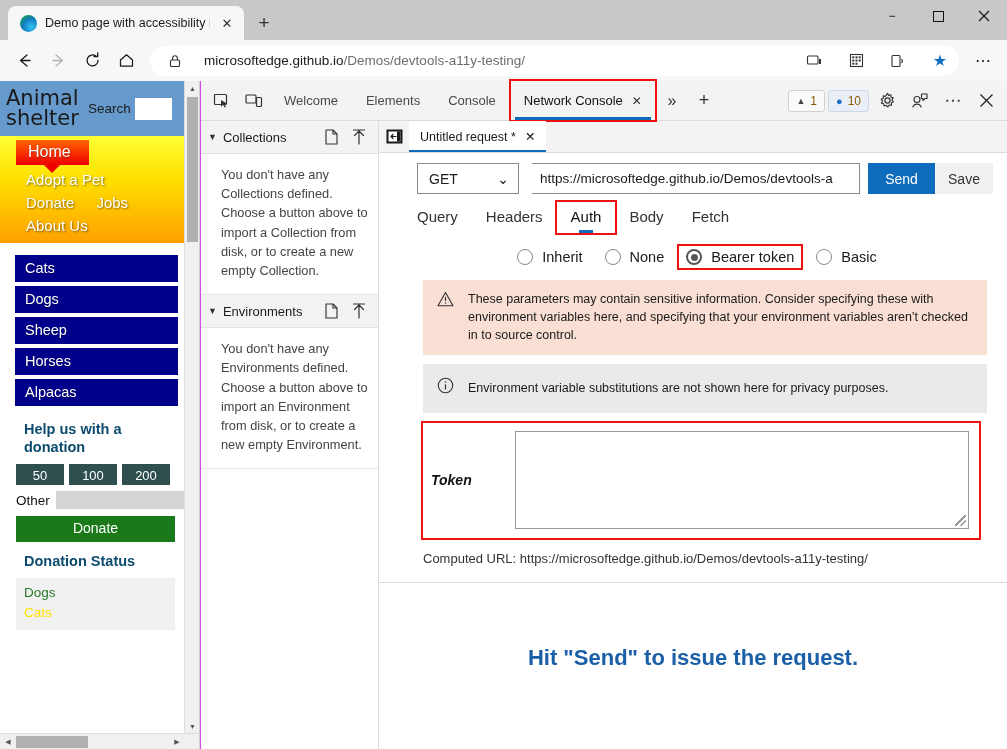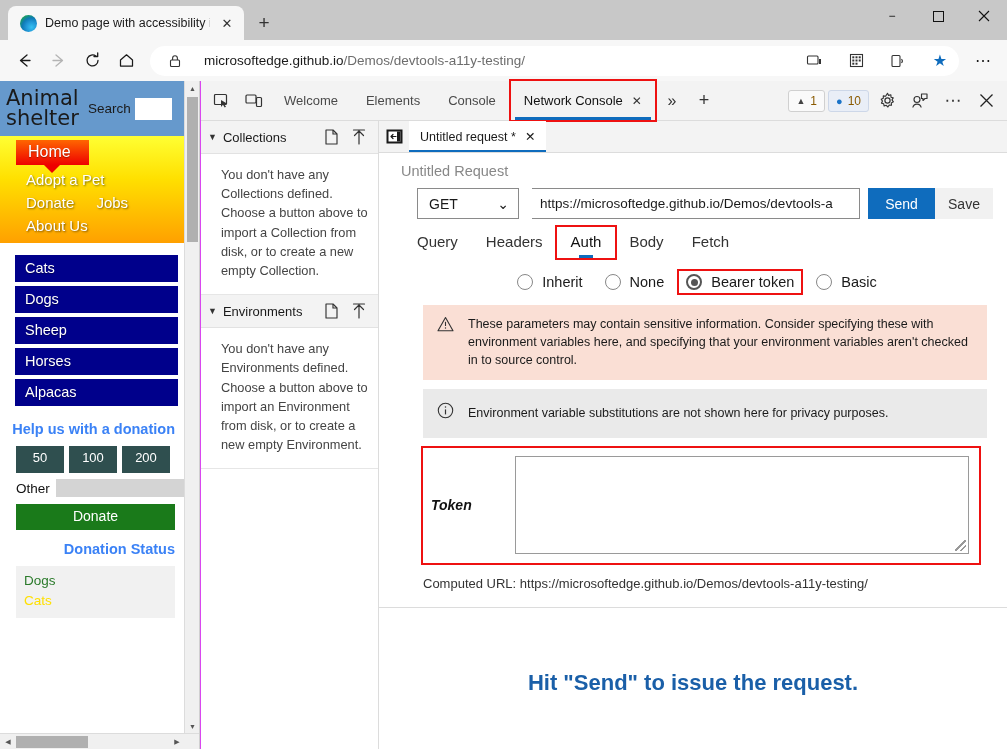--- a/index.html
+++ b/index.html
@@ -111,27 +111,27 @@
   }
   .navrow { padding: 6px 0 0 26px; }
   .navrow2 { padding: 5px 0 0 26px; display: flex; gap: 22px; }
   .animal-list { padding: 12px 7px 0 15px; }
   .animal-btn {
     background: #00008b; color: #fff; font-size: 14.5px;
     padding: 5px 0 6px 10px; margin-bottom: 4px; cursor: pointer;
     text-shadow: 0 1px 1px rgba(0,0,0,.4);
   }
   .page-h3 {
-    font-size: 14.5px; font-weight: bold; color: #3b82f6; padding: 10px 10px 0 0;
-    line-height: 1.25; font-family: "Liberation Sans", sans-serif; text-align: right;
+    font-size: 14.5px; font-weight: bold; color: #0c4a6e; padding: 10px 10px 0 24px;
+    line-height: 1.25; font-family: "Liberation Sans", sans-serif;
   }
   .amt-row { display: flex; gap: 5px; padding: 8px 0 0 16px; }
   .amt-btn {
     background: #2f4f4f; color: #fff; font-size: 13px; width: 48px;
-    text-align: center; padding: 4px 0 8px; cursor: pointer;
+    text-align: center; padding: 4px 0 2px; cursor: pointer;
   }
   .other-row { display: flex; align-items: center; gap: 6px; padding: 6px 10px 0 16px; }
   .other-lbl { font-size: 13.5px; color: #111; }
   .other-inp { flex: 1; height: 18px; background: #d4d4d4; border: 0; }
   .donate-btn {
     background: #1a7a1a; color: #fff; text-align: center; font-size: 14px;
     margin: 7px 10px 0 16px; padding: 4px 0 6px; cursor: pointer;
   }
   .status-list {
     background: #f1f1f1; margin: 8px 10px 0 16px; padding: 7px 0 0 8px;
@@ -569,21 +569,20 @@
                   <rect x="11" y="2.5" width="3.5" height="10" fill="#1a1a1a"></rect>
                 </svg>
             </div>
             <div class="req-tab">
               <span>Untitled request *</span>
               <span>✕</span>
             </div>
           </div>
 
           <div class="req-area">
-            <div class="req-name">Untitled Request</div>
 
             <div class="url-row">
               <div class="method-sel">
                 <span>GET</span>
                 <span>⌄</span>
               </div>
               <div class="url-inp">https://microsoftedge.github.io/Demos/devtools-a</div>
               <div class="send-btn">Send</div>
               <div class="save-btn">Save</div>
             </div>

